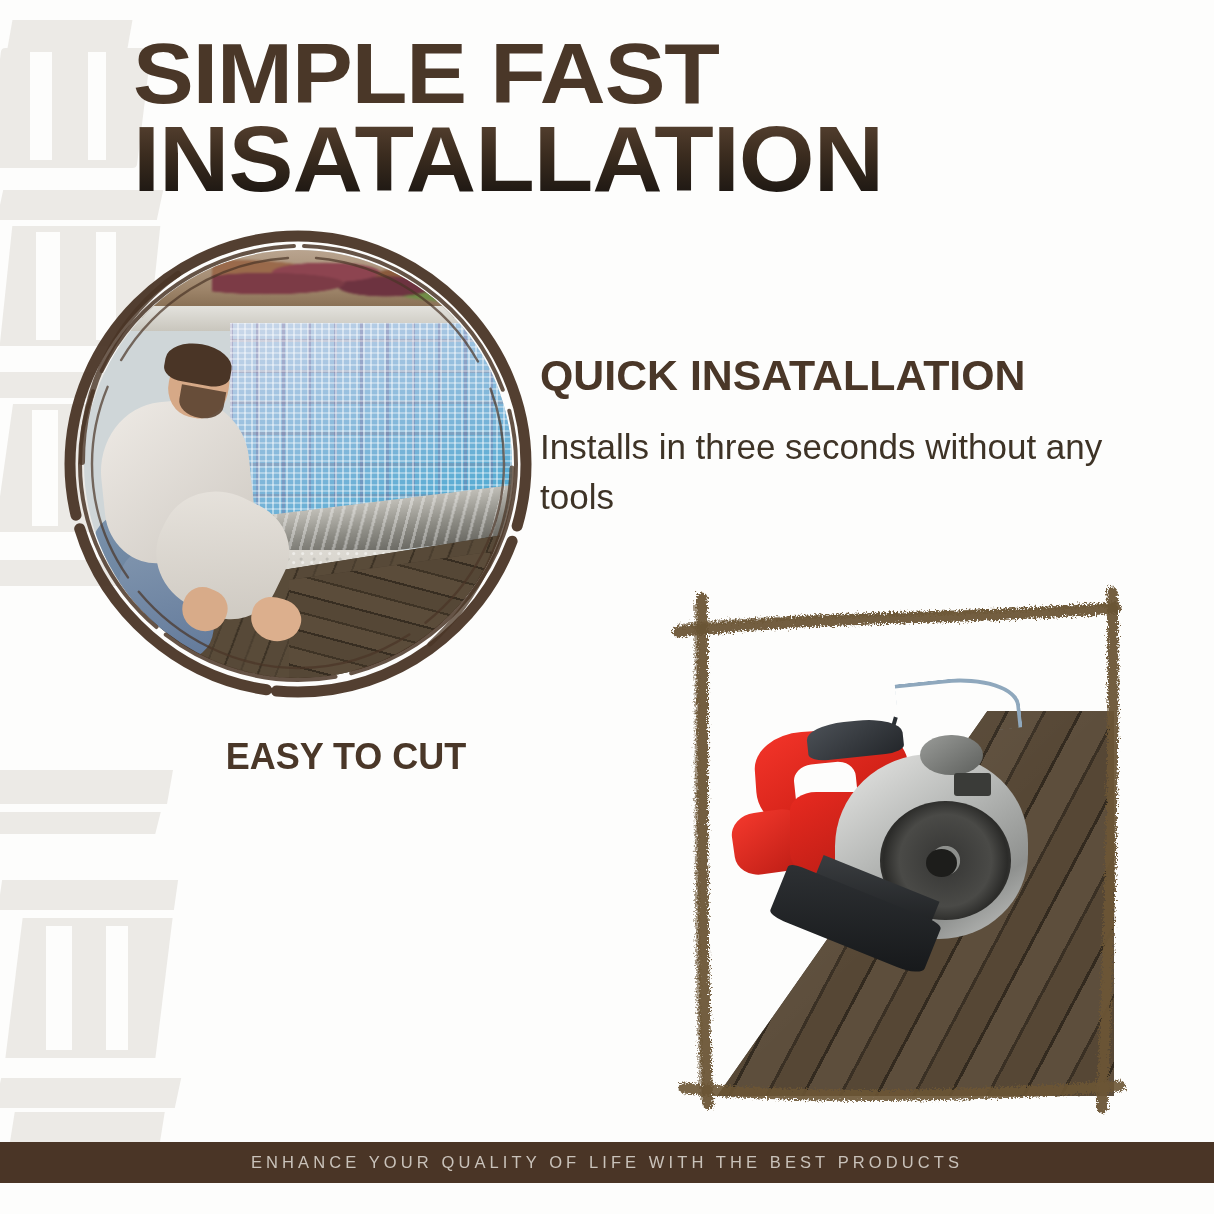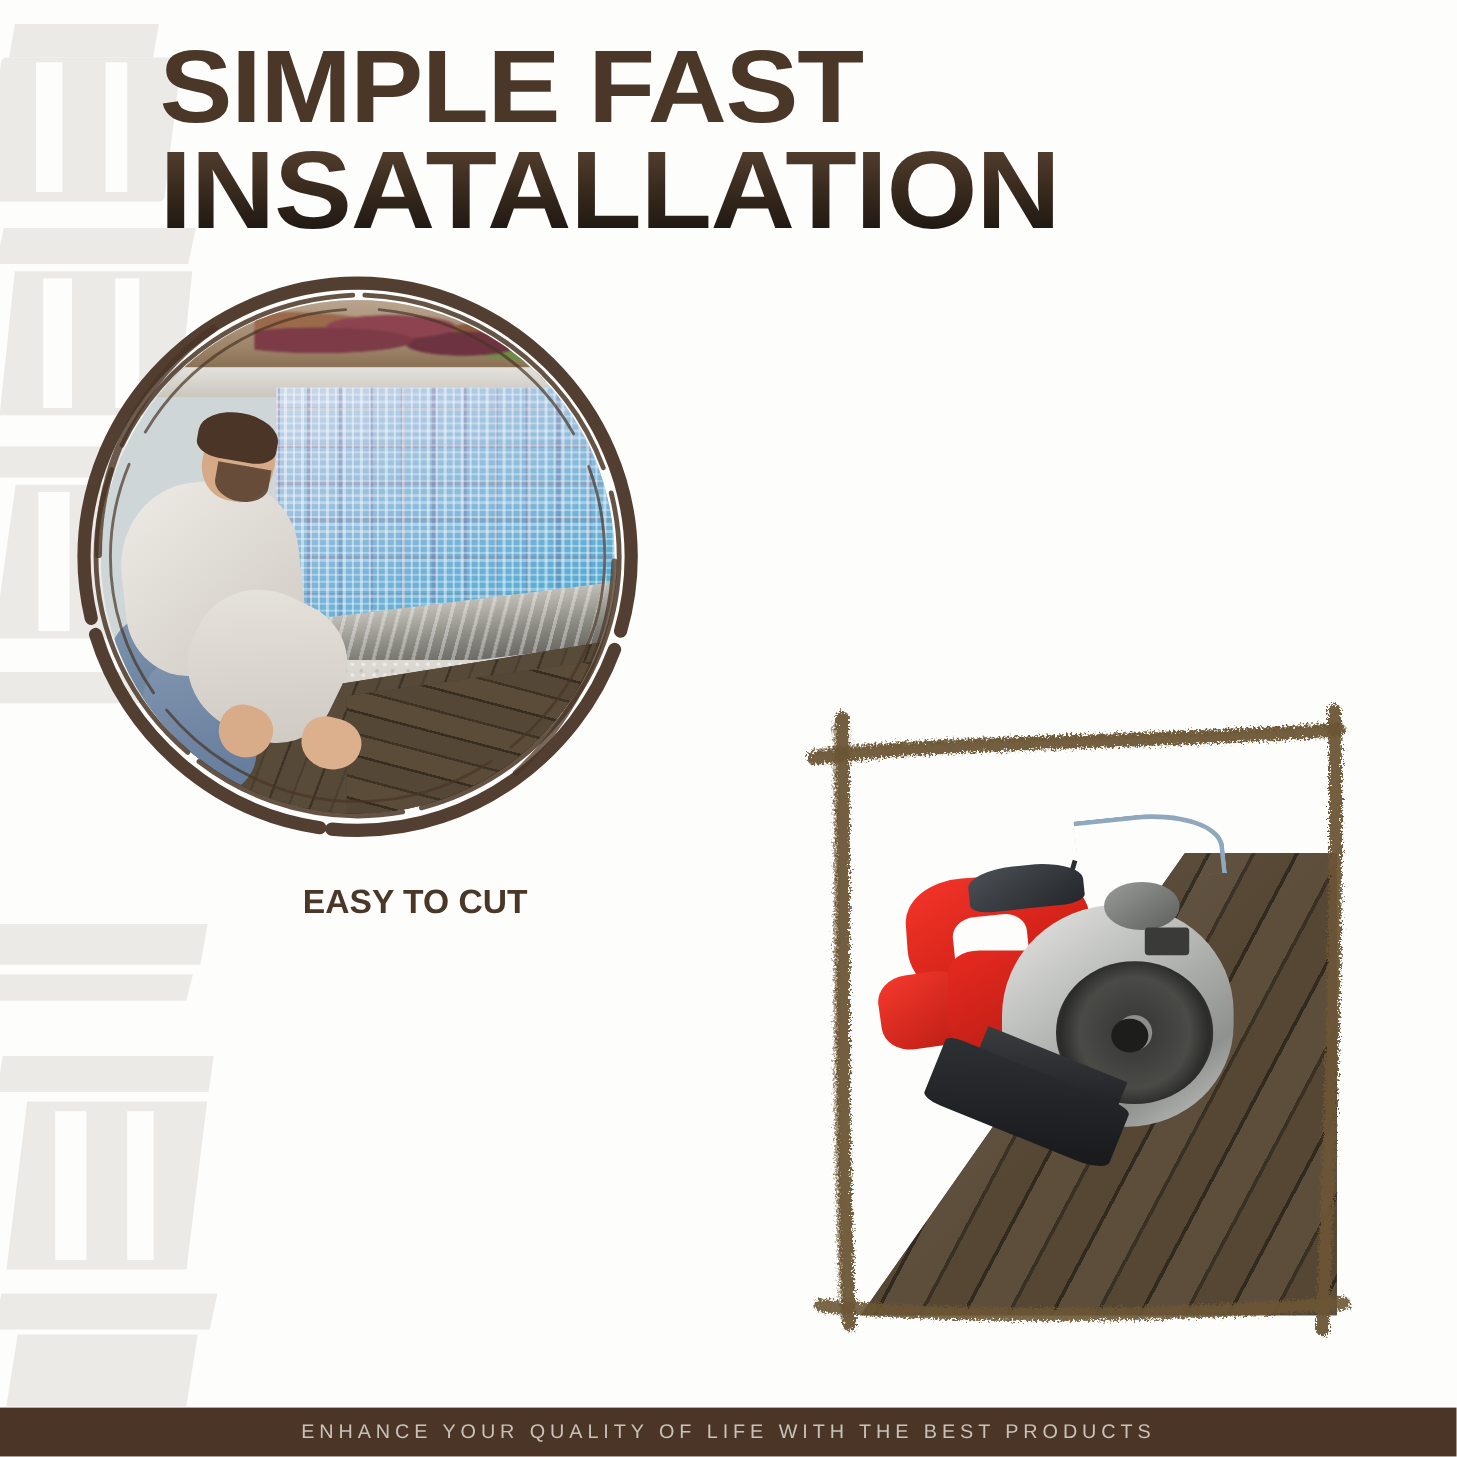--- a/index.html
+++ b/index.html
@@ -133,21 +133,21 @@
     font-weight:bold;font-size:42px;letter-spacing:0px;color:#4a3728;
     transform:scaleX(1.02);transform-origin:left center;white-space:nowrap;
   }
   .body-txt{
     font-size:35px;line-height:1.42;color:#3e3326;font-weight:normal;
     margin-top:22px;
   }
 
   
   .block-cut{position:absolute;left:60px;top:736px;width:572px;text-align:center;}
-  .h2-c{font-weight:bold;font-size:28px;color:#4a3728;letter-spacing:0px;}
+  .h2-c{font-weight:bold;font-size:36px;color:#4a3728;letter-spacing:0px;}
   .body-c{font-size:35px;line-height:1.5;color:#3e3326;margin-top:26px;}
 
   
   .saw-panel{position:absolute;left:664px;top:580px;width:470px;height:540px;}
   .saw-photo{position:absolute;left:20px;top:22px;width:430px;height:494px;overflow:hidden;}
   
   .sw-deck{position:absolute;left:-10%;top:22%;width:130%;height:100%;
     background:#40362a;
     background-image:
       repeating-linear-gradient(118deg,#5d4e3c 0 30px,#3a3024 30px 33px,#564735 33px 62px,#332a1f 62px 65px),
@@ -189,21 +189,21 @@
     background:linear-gradient(150deg,#e82a20,#b01a12);border-radius:22% 16% 30% 28%;}
   .saw-shoe{position:absolute;left:10%;top:72%;width:58%;height:24%;
     background:linear-gradient(160deg,#2e3134,#16181a);border-radius:8% 10% 16% 10%;
     transform:rotate(22deg);}
   .saw-shoe2{position:absolute;left:24%;top:66%;width:44%;height:16%;
     background:linear-gradient(160deg,#3a3d40,#1b1d1f);transform:rotate(22deg);}
   
   .chalk{position:absolute;inset:0;pointer-events:none;}
 
   
-  .footer{position:absolute;left:0;top:1173px;width:1214px;height:41px;
+  .footer{position:absolute;left:0;top:1142px;width:1214px;height:41px;
     background:#4a3526;display:flex;align-items:center;justify-content:center;}
   .footer-txt{color:#c9c2ba;font-size:16.5px;letter-spacing:4.1px;
     font-weight:normal;white-space:nowrap;}
 </style>
 </head>
 <body>
 
 <div class="stage">
 
   <div class="watermark">
@@ -263,20 +263,24 @@
       <g fill="none" stroke="#4a3526" stroke-linecap="round">
         <path d="M240 12 C 364 12 468 116 468 240 C 468 364 364 468 240 468 C 116 468 12 364 12 240 C 12 116 116 12 240 12" stroke-width="11" stroke-dasharray="420 16 300 10 260 14" opacity="0.95"></path>
         <path d="M246 22 C 362 26 458 122 458 240 C 458 358 358 456 240 456 C 122 456 22 358 22 240 C 22 128 112 28 236 22" stroke-width="4" stroke-dasharray="260 22 340 16 180 12" opacity="0.85"></path>
         <path d="M258 34 C 366 44 446 130 446 240 C 446 352 350 444 240 444 C 130 444 34 352 34 240 C 34 134 120 40 230 34" stroke-width="2.4" stroke-dasharray="200 30 260 20 300 18" opacity="0.7"></path>
         <path d="M120 50 C 60 92 24 160 24 238" stroke-width="6" opacity="0.8"></path>
         <path d="M372 420 C 420 376 452 312 454 244" stroke-width="5" opacity="0.75"></path>
       </g>
     </svg>
   </div>
 
+  <div class="block-quick">
+    <div class="h2">QUICK INSATALLATION</div>
+    <div class="body-txt">Installs in three seconds without any tools</div>
+  </div>
 
   <div class="block-cut">
     <div class="h2-c">EASY TO CUT</div>
   </div>
 
   <div class="saw-panel">
     <div class="saw-photo">
       <div class="sw-deck"></div>
       <div class="sw-deck-sheen"></div>
       <div class="saw">

